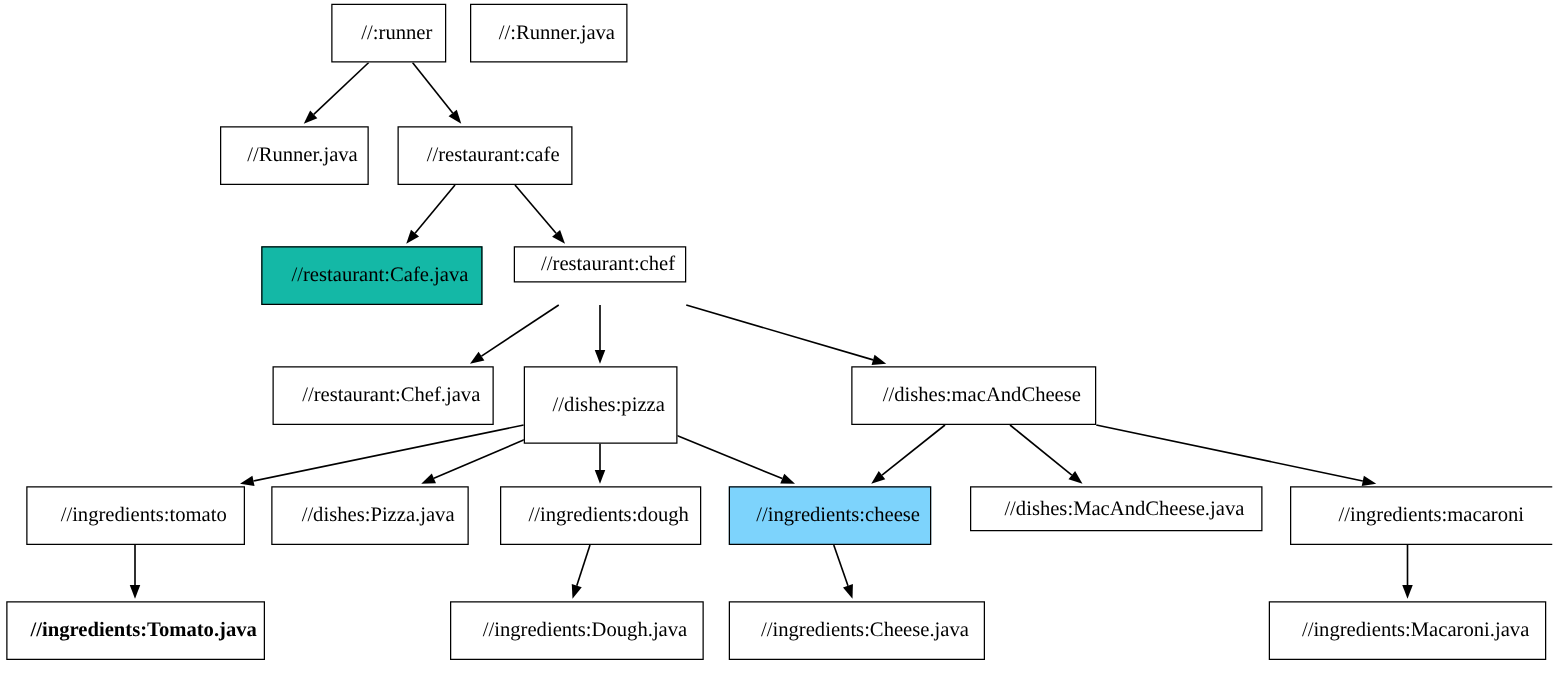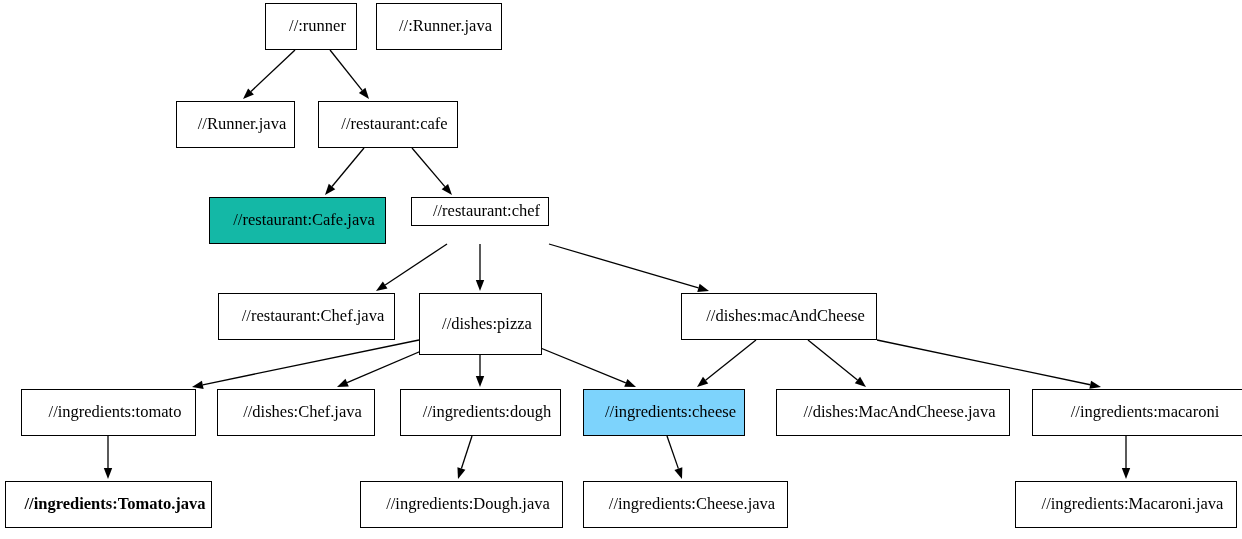--- a/index.html
+++ b/index.html
@@ -121,23 +121,23 @@
       <div class="graph-node" style="left: 265px; top: 3px; width: 92px; height: 47px; border-color: rgb(0, 0, 0); background: rgb(255, 255, 255); color: rgb(0, 0, 0);">//:runner</div>
       <div class="graph-node" style="left: 376px; top: 3px; width: 126px; height: 47px; border-color: rgb(0, 0, 0); background: rgb(255, 255, 255); color: rgb(0, 0, 0);">//:Runner.java</div>
       <div class="graph-node" style="left: 176px; top: 101px; width: 119px; height: 47px; border-color: rgb(0, 0, 0); background: rgb(255, 255, 255); color: rgb(0, 0, 0);">//Runner.java</div>
       <div class="graph-node" style="left: 318px; top: 101px; width: 140px; height: 47px; border-color: rgb(0, 0, 0); background: rgb(255, 255, 255); color: rgb(0, 0, 0);">//restaurant:cafe</div>
       <div class="graph-node" style="left: 209px; top: 197px; width: 177px; height: 47px; border-color: rgb(0, 0, 0); background: #14b8a6; color: rgb(0, 0, 0);">//restaurant:Cafe.java</div>
       <div class="graph-node" style="left: 411px; top: 197px; width: 138px; height: 29px; border-color: rgb(0, 0, 0); background: rgb(255, 255, 255); color: rgb(0, 0, 0);">//restaurant:chef</div>
       <div class="graph-node" style="left: 218px; top: 293px; width: 177px; height: 47px; border-color: rgb(0, 0, 0); background: rgb(255, 255, 255); color: rgb(0, 0, 0);">//restaurant:Chef.java</div>
       <div class="graph-node" style="left: 419px; top: 293px; width: 123px; height: 62px; border-color: rgb(0, 0, 0); background: rgb(255, 255, 255); color: rgb(0, 0, 0);">//dishes:pizza</div>
       <div class="graph-node" style="left: 681px; top: 293px; width: 196px; height: 47px; border-color: rgb(0, 0, 0); background: rgb(255, 255, 255); color: rgb(0, 0, 0);">//dishes:macAndCheese</div>
       <div class="graph-node" style="left: 21px; top: 389px; width: 175px; height: 47px; border-color: rgb(0, 0, 0); background: rgb(255, 255, 255); color: rgb(0, 0, 0);">//ingredients:tomato</div>
-      <div class="graph-node" style="left: 217px; top: 389px; width: 158px; height: 47px; border-color: rgb(0, 0, 0); background: rgb(255, 255, 255); color: rgb(0, 0, 0);">//dishes:Chef.java</div>
+      <div class="graph-node" style="left: 217px; top: 389px; width: 158px; height: 47px; border-color: rgb(0, 0, 0); background: rgb(255, 255, 255); color: rgb(0, 0, 0);">//dishes:Pizza.java</div>
       <div class="graph-node" style="left: 400px; top: 389px; width: 161px; height: 47px; border-color: rgb(0, 0, 0); background: rgb(255, 255, 255); color: rgb(0, 0, 0);">//ingredients:dough</div>
       <div class="graph-node" style="left: 583px; top: 389px; width: 162px; height: 47px; border-color: rgb(0, 0, 0); background: #7dd3fc; color: rgb(0, 0, 0);">//ingredients:cheese</div>
-      <div class="graph-node" style="left: 776px; top: 389px; width: 234px; height: 47px; border-color: rgb(0, 0, 0); background: rgb(255, 255, 255); color: rgb(0, 0, 0);">//dishes:MacAndCheese.java</div>
+      <div class="graph-node" style="left: 776px; top: 389px; width: 234px; height: 36px; border-color: rgb(0, 0, 0); background: rgb(255, 255, 255); color: rgb(0, 0, 0);">//dishes:MacAndCheese.java</div>
       <div class="graph-node" style="left: 1032px; top: 389px; width: 213px; height: 47px; border-color: rgb(0, 0, 0); background: rgb(255, 255, 255); color: rgb(0, 0, 0);">//ingredients:macaroni</div>
       <div class="graph-node" style="left: 5px; top: 481px; width: 207px; height: 47px; border-color: rgb(0, 0, 0); background: rgb(255, 255, 255); color: rgb(0, 0, 0); font-weight: bold;">//ingredients:Tomato.java</div>
       <div class="graph-node" style="left: 360px; top: 481px; width: 203px; height: 47px; border-color: rgb(0, 0, 0); background: rgb(255, 255, 255); color: rgb(0, 0, 0);">//ingredients:Dough.java</div>
       <div class="graph-node" style="left: 583px; top: 481px; width: 205px; height: 47px; border-color: rgb(0, 0, 0); background: rgb(255, 255, 255); color: rgb(0, 0, 0);">//ingredients:Cheese.java</div>
       <div class="graph-node" style="left: 1015px; top: 481px; width: 222px; height: 47px; border-color: rgb(0, 0, 0); background: rgb(255, 255, 255); color: rgb(0, 0, 0);">//ingredients:Macaroni.java</div>
     </div>
 </div>
 
 </body></html>

